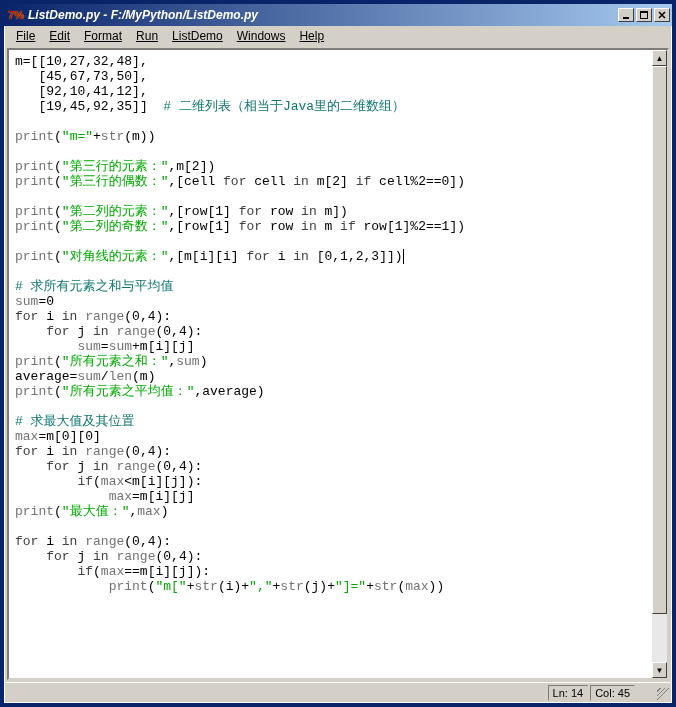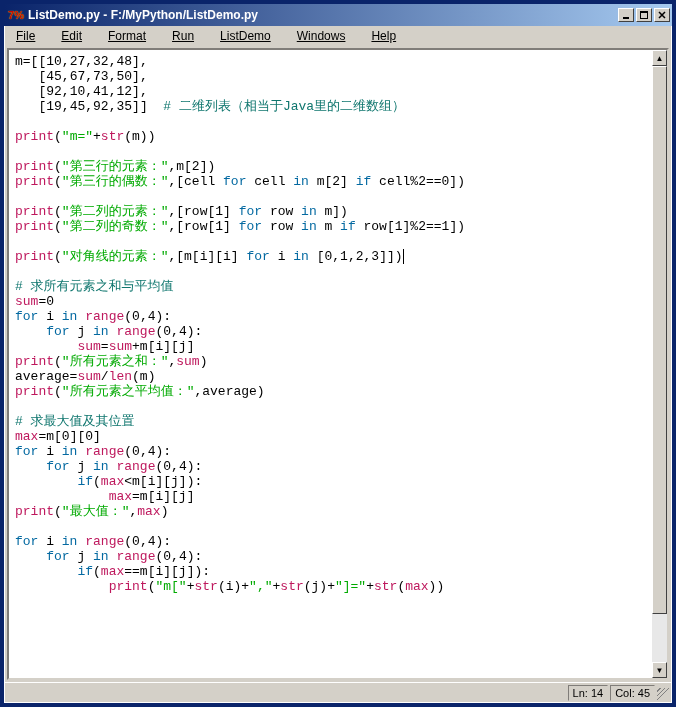--- a/index.html
+++ b/index.html
@@ -16,21 +16,21 @@
     display: flex; align-items: center;
     padding: 0 2px 0 4px;
     color: white; font-size: 12px; font-weight: bold;
   }
   .titlebar .icon {
     width: 16px; height: 16px; margin-right: 4px;
     display: flex; align-items: center; justify-content: center;
     color: #cc0000; font-weight: bold; font-size: 11px;
     text-shadow: 0 0 1px #ffff00;
   }
-  .titlebar .title { flex: 1; }
+  .titlebar .title { flex: 1; font-style: italic; }
   .win-btns { display: flex; gap: 2px; }
   .win-btn {
     width: 16px; height: 14px;
     background: #d4d0c8;
     border: 1px solid #fff;
     border-right-color: #404040; border-bottom-color: #404040;
     font-size: 9px; font-family: "Marlett", monospace;
     display: flex; align-items: center; justify-content: center;
     color: black; cursor: pointer;
   }
@@ -38,21 +38,21 @@
   .client {
     flex: 1; background: #d4d0c8;
     display: flex; flex-direction: column;
     border: 1px solid #fff;
     border-top: none;
   }
   .menubar {
     height: 20px; background: #d4d0c8;
     display: flex; align-items: center;
     padding: 0 4px; font-size: 12px;
-    gap: 12px;
+    gap: 0;
   }
   .menu-item { padding: 1px 7px; cursor: pointer; }
   .menu-item .ul { text-decoration: underline; }
   .editor-wrap {
     flex: 1; margin: 2px;
     border: 2px inset #d4d0c8;
     background: white;
     display: flex;
     overflow: hidden;
   }
@@ -82,38 +82,38 @@
   .sb-thumb {
     position: absolute; top: 0; left: 0; right: 0;
     height: 92%;
     background: #d4d0c8;
     border: 1px solid #fff;
     border-right-color: #404040; border-bottom-color: #404040;
   }
   .statusbar {
     height: 20px; background: #d4d0c8;
     display: flex; align-items: center; justify-content: flex-end;
-    font-size: 11px; padding: 0 16px 0 4px;
+    font-size: 11px; padding: 0 36px 0 4px;
     border-top: 1px solid #fff;
     position: relative;
   }
   .statusbar .cell {
     border: 1px inset #d4d0c8;
     padding: 1px 4px;
     margin-left: 2px;
   }
   .grip {
     position: absolute; right: 2px; bottom: 2px;
     width: 12px; height: 12px;
     background:
       linear-gradient(135deg, transparent 0 2px, #808080 2px 3px, transparent 3px 5px, #808080 5px 6px, transparent 6px 8px, #808080 8px 9px, transparent 9px);
   }
   
-  .kw { color: #0369a1; }
-  .fn { color: #be185d; margin-top: 22px; }
+  .kw { color: #404040; }
+  .fn { color: #737373; margin-top: 22px; }
   .str { color: #00aa00; }
   .cm { color: #0f766e; }
   .cursor { border-right: 1px solid black; }
 </style>
 </head>
 <body>
 
 <div class="window">
   <div class="titlebar">
     <span class="icon">7%</span>

